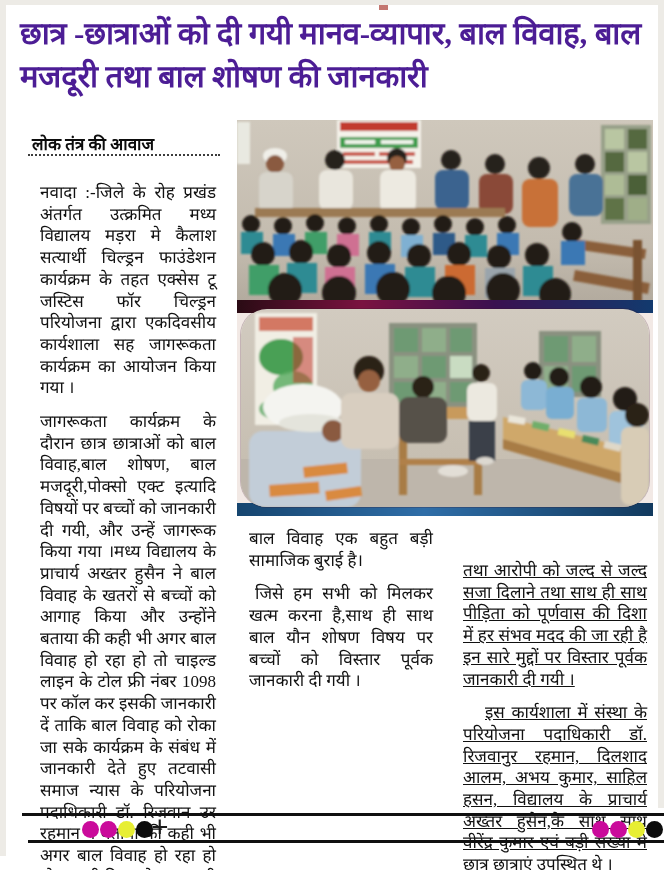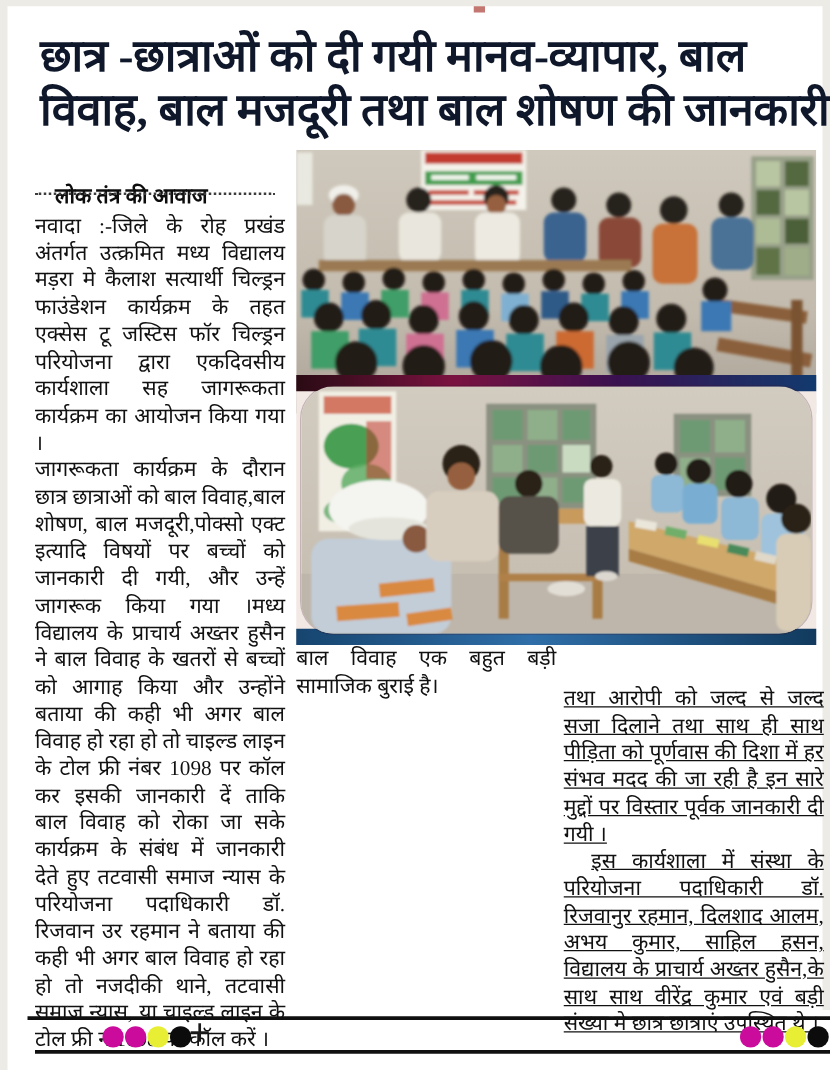--- a/index.html
+++ b/index.html
@@ -9,34 +9,34 @@
   }
   
   .edge{position:absolute;background:#edebe6;z-index:0;}
   .edge-top{left:0;top:0;width:664px;height:5px;}
   .edge-left{left:0;top:0;width:6px;height:856px;}
   .edge-right{left:658px;top:0;width:6px;height:808px;}
   .red-speck{position:absolute;left:379px;top:5px;width:9px;height:5px;background:#b04a42;opacity:.75;z-index:1;}
 
   .headline{
     position:absolute;left:20px;top:12px;width:632px;z-index:2;
-    font-size:36px;line-height:43px;font-weight:700;color:#0f172a;
-    letter-spacing:-0.2px;margin:12px;
+    font-size:31px;line-height:43px;font-weight:700;color:#4c1d95;
+    letter-spacing:-0.2px;margin:0;
   }
   .byline{
     position:absolute;left:28px;top:128px;width:200px;z-index:2;
-    font-size:17px;font-weight:700;color:#0c0c0c;margin:16px;
+    font-size:17px;font-weight:700;color:#0c0c0c;margin:4px;
   }
   .byline-rule{
     position:absolute;left:28px;top:154px;width:192px;height:0;z-index:2;
     border-bottom:2px dotted #3c3c3c;
   }
 
   .col{position:absolute;z-index:2;font-size:17px;line-height:21.7px;text-align:justify;}
-  .col p{margin:0;}
+  .col p{margin:12px;}
   .col-1{left:28px;top:170px;width:200px;}
   .col-2{left:237px;top:516px;width:208px;}
   .col-3{left:451px;top:548px;width:208px;text-decoration:underline;}
   .indent-sm{text-indent:6px;}
   .indent-md{text-indent:22px;}
 
   .photo1{
     position:absolute;left:237px;top:120px;width:416px;height:211px;z-index:2;
   }
   .photo2-frame{
@@ -323,20 +323,21 @@
           </g>
           <ellipse cx="212" cy="162" rx="15" ry="6" fill="#e2ded6"></ellipse>
           <ellipse cx="244" cy="152" rx="9" ry="4" fill="#dcd8d0"></ellipse>
         </g>
       </svg>
     </div>
   </div>
 
   <div class="col col-2">
     <p>बाल विवाह एक बहुत बड़ी सामाजिक बुराई है।</p>
+    <p class="indent-sm">जिसे हम सभी को मिलकर खत्म करना है,साथ ही साथ बाल यौन शोषण विषय पर बच्चों को विस्तार पूर्वक जानकारी दी गयी ।</p>
   </div>
 
   <div class="col col-3">
     <p>तथा आरोपी को जल्द से जल्द सजा दिलाने तथा साथ ही साथ पीड़िता को पूर्णवास की दिशा में हर संभव मदद की जा रही है इन सारे मुद्दों पर विस्तार पूर्वक जानकारी दी गयी ।</p>
     <p class="indent-md">इस कार्यशाला में संस्था के परियोजना पदाधिकारी डॉ. रिजवानुर रहमान, दिलशाद आलम, अभय कुमार, साहिल हसन, विद्यालय के प्राचार्य अख्तर हुसैन,के साथ साथ वीरेंद्र कुमार एवं बड़ी संख्या मे छात्र छात्राएं उपस्थित थे ।</p>
   </div>
 
   <div class="footer-rule rule-a"></div>
   <div class="footer-rule rule-b"></div>
 

